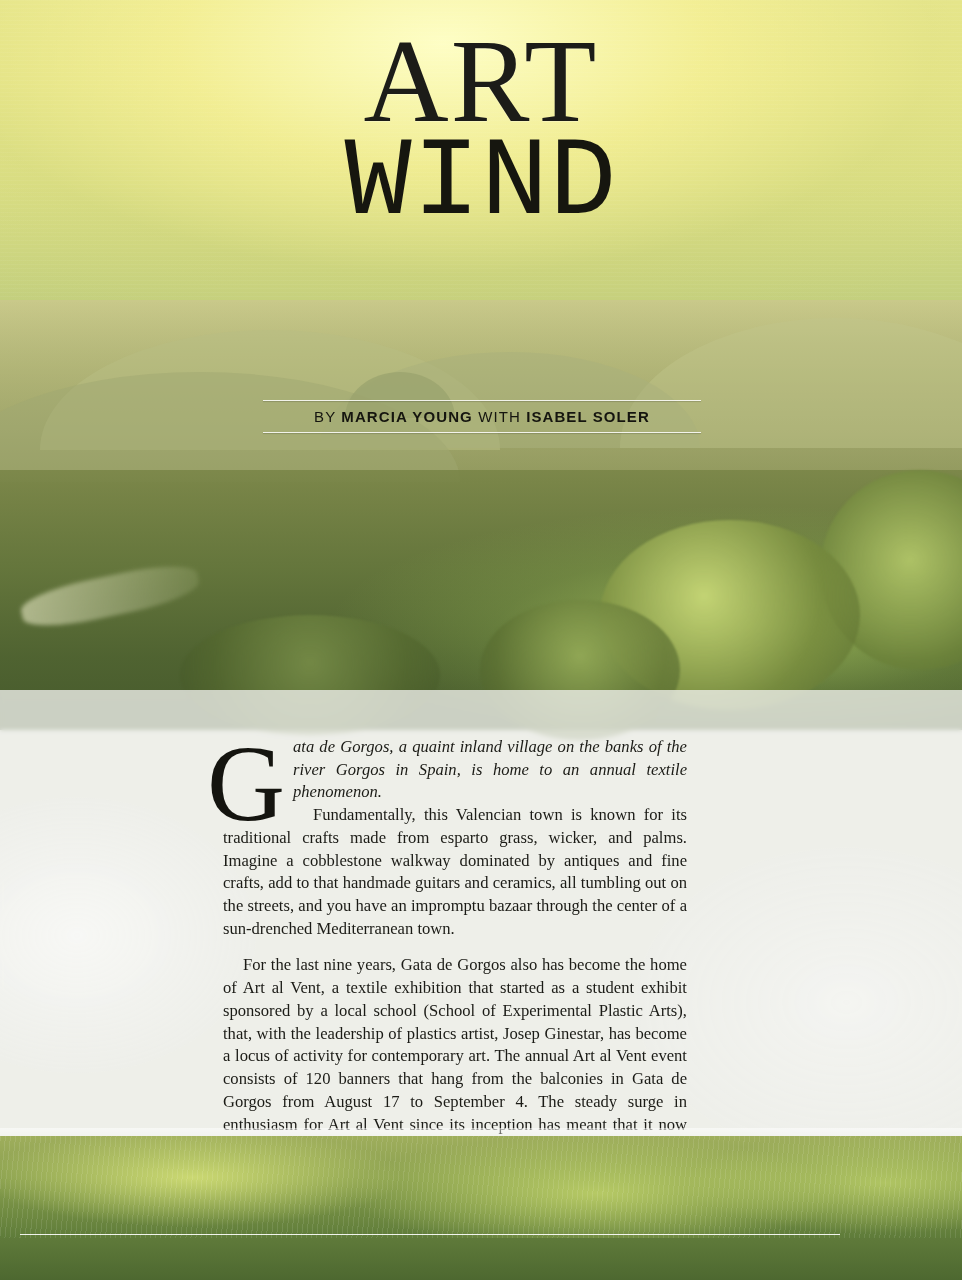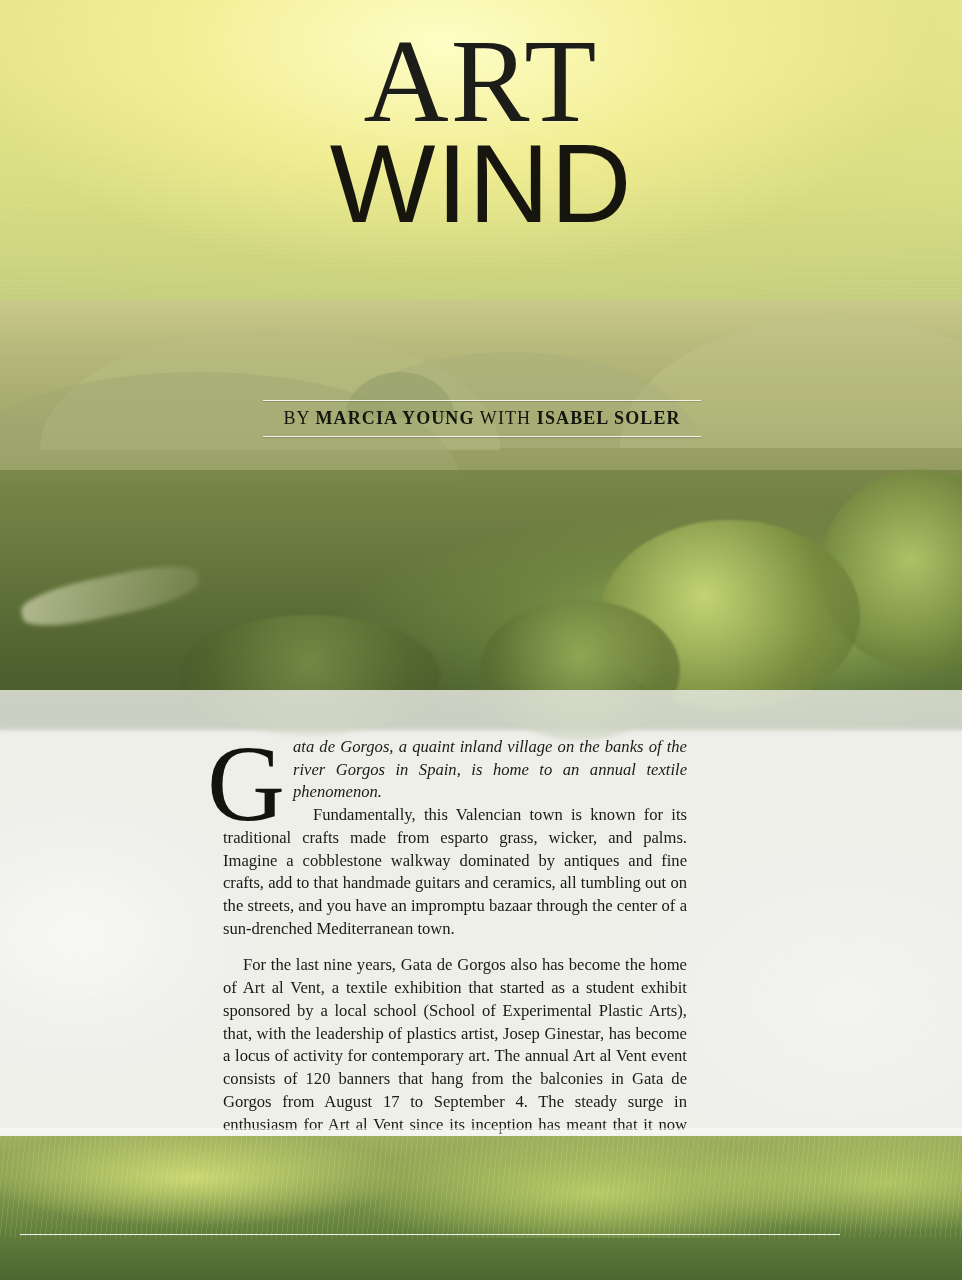--- a/index.html
+++ b/index.html
@@ -133,43 +133,43 @@
   }
   .title-inthe {
     font-family: "Liberation Serif", serif;
     font-size: 78px;
     line-height: 1.0;
     font-weight: 400;
     color: #1c1c18;
     margin-top: -6px;
   }
   .title-wind {
-    font-family: Liberation Sans, sans-serif;
+    font-family: Liberation Mono, monospace;
     font-size: 112px;
     line-height: 0.95;
     letter-spacing: 1px;
     font-weight: 400;
     color: #16160f;
     margin-top: -6px;
   }
 
   .byline-wrap {
     position: absolute;
     left: 263px; top: 400px;
     width: 438px;
     text-align: center;
   }
   .byline-rule {
     height: 1px;
     background: rgba(255,255,255,0.85);
     box-shadow: 0 1px 1px rgba(0,0,0,0.18);
   }
   .byline {
-    font-family: Liberation Serif, serif;
-    font-size: 18px;
+    font-family: Liberation Sans, sans-serif;
+    font-size: 15px;
     letter-spacing: 1.1px;
     color: #15150f;
     padding: 7px 0 7px;
   }
   .byline b { font-weight: 700; }
   .byline .light { font-weight: 400; }
 
   
   .text-panel {
     position: absolute;

